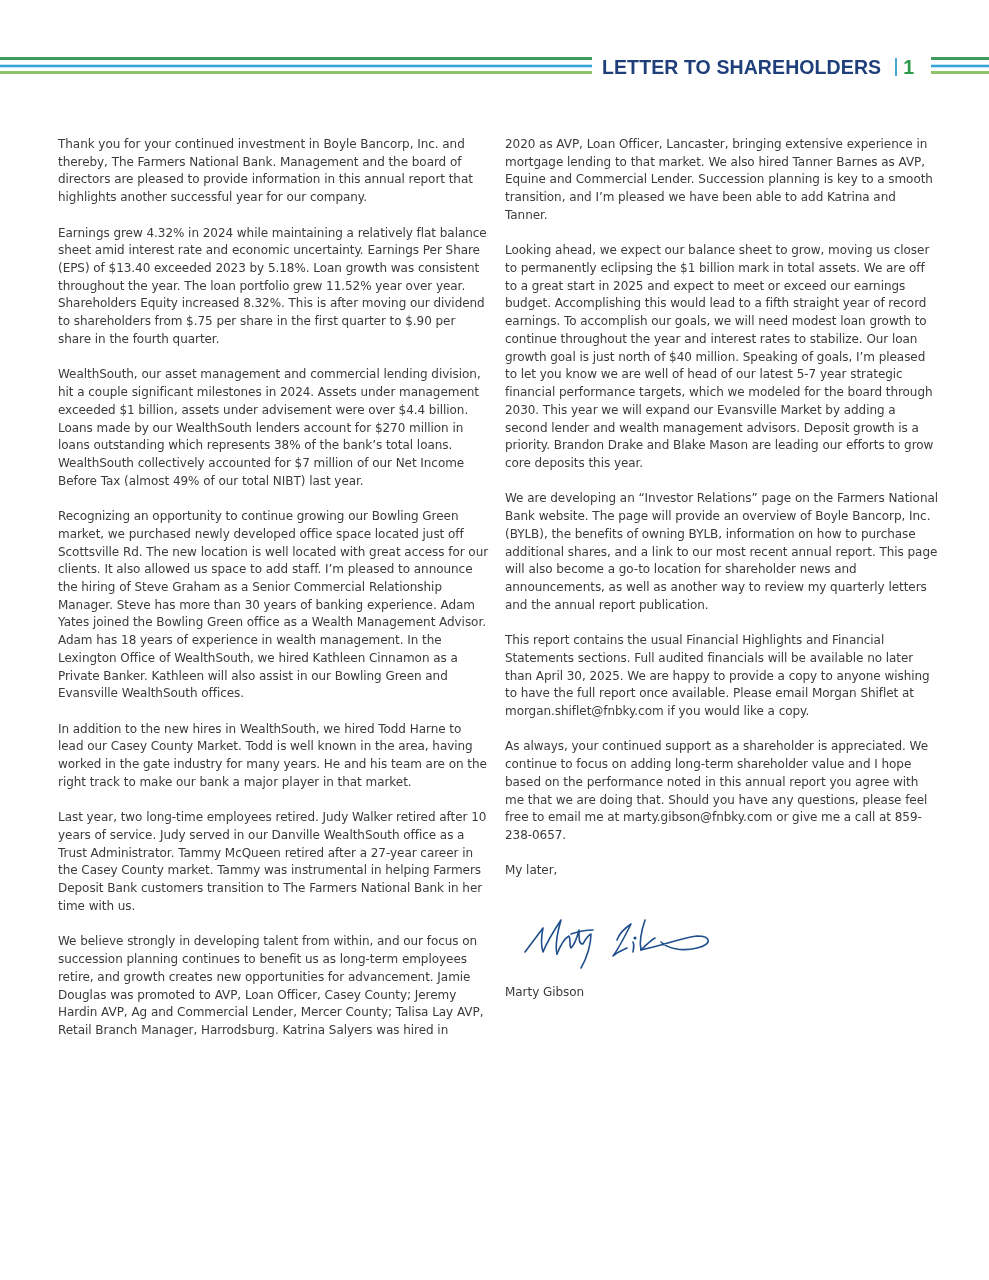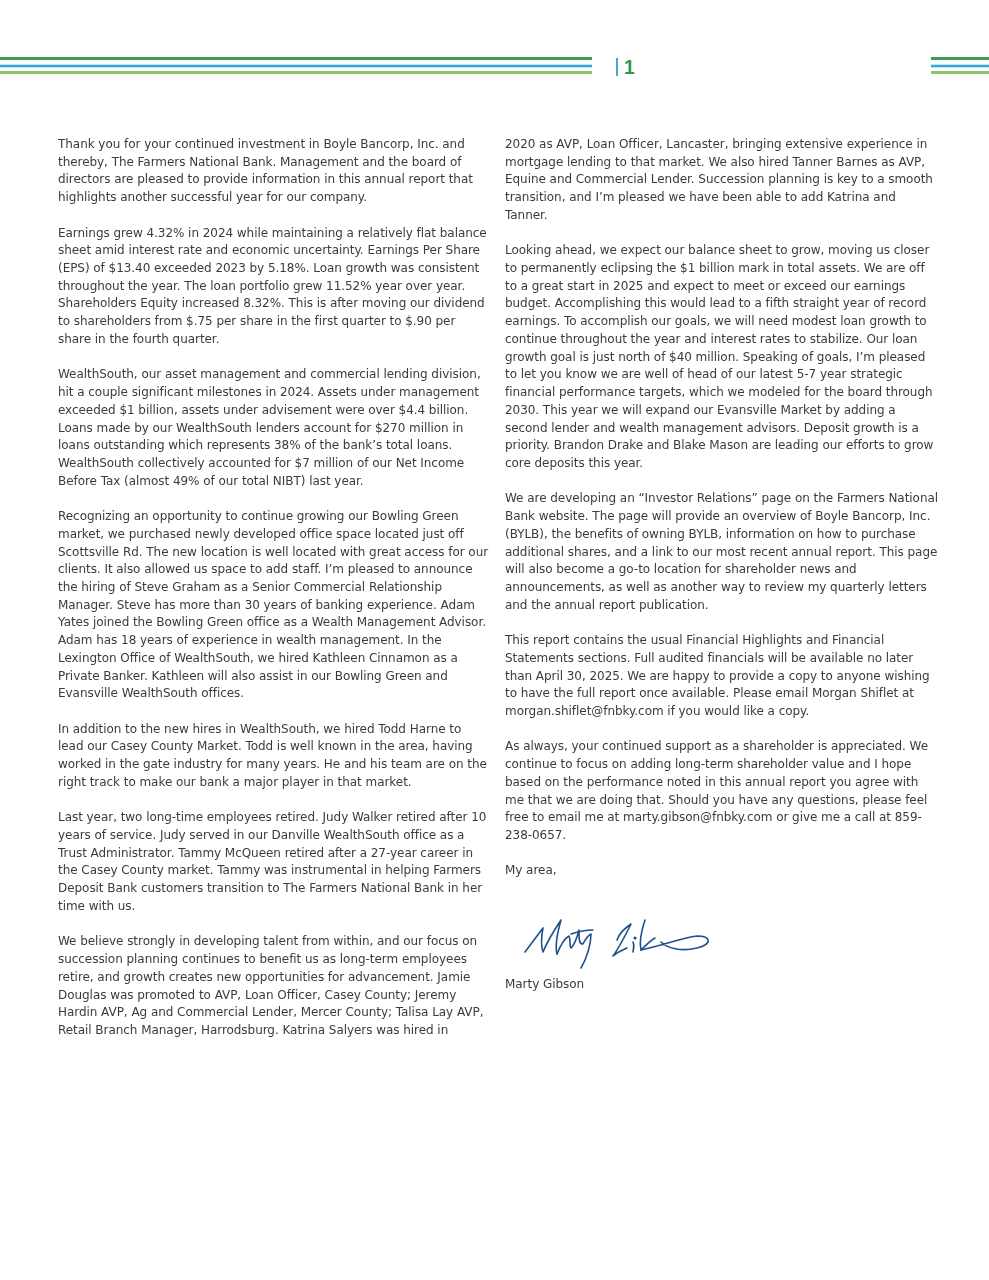--- a/index.html
+++ b/index.html
@@ -89,36 +89,37 @@
       margin-top: 17.72px !important;
     }
     .signature {
       display: block;
       margin-top: 20px;
       margin-left: 16px;
       width: 200px;
       height: 70px;
     }
     .signer {
-      margin-top: 6px;
+      margin-top: 14px;
     }
     .signer div {
       white-space: nowrap;
     }
   </style>
 </head>
 <body>
 
 <div class="header">
   <div class="rule rule-left">
     <div class="l1"></div>
       <div class="l2"></div>
       <div class="l3"></div>
   </div>
   <div class="title-wrap">
+    <span class="title">LETTER TO SHAREHOLDERS</span>
     <span class="title-divider"></span>
     <span class="page-number">1</span>
   </div>
   <div class="rule rule-right">
     <div class="l1"></div>
       <div class="l2"></div>
       <div class="l3"></div>
   </div>
 </div>
 
@@ -131,21 +132,21 @@
   <p>Last year, two long-time employees retired. Judy Walker retired after 10 years of service. Judy served in our Danville WealthSouth office as a Trust Administrator. Tammy McQueen retired after a 27-year career in the Casey County market. Tammy was instrumental in helping Farmers Deposit Bank customers transition to The Farmers National Bank in her time with us.</p>
   <p>We believe strongly in developing talent from within, and our focus on succession planning continues to benefit us as long-term employees retire, and growth creates new opportunities for advancement. Jamie Douglas was promoted to AVP, Loan Officer, Casey County; Jeremy Hardin AVP, Ag and Commercial Lender, Mercer County; Talisa Lay AVP, Retail Branch Manager, Harrodsburg. Katrina Salyers was hired in</p>
 </div>
 
 <div class="column col-right">
   <p>2020 as AVP, Loan Officer, Lancaster, bringing extensive experience in mortgage lending to that market. We also hired Tanner Barnes as AVP, Equine and Commercial Lender. Succession planning is key to a smooth transition, and I’m pleased we have been able to add Katrina and Tanner.</p>
   <p>Looking ahead, we expect our balance sheet to grow, moving us closer to permanently eclipsing the $1 billion mark in total assets. We are off to a great start in 2025 and expect to meet or exceed our earnings budget. Accomplishing this would lead to a fifth straight year of record earnings. To accomplish our goals, we will need modest loan growth to continue throughout the year and interest rates to stabilize. Our loan growth goal is just north of $40 million. Speaking of goals, I’m pleased to let you know we are well of head of our latest 5-7 year strategic financial performance targets, which we modeled for the board through 2030. This year we will expand our Evansville Market by adding a second lender and wealth management advisors. Deposit growth is a priority. Brandon Drake and Blake Mason are leading our efforts to grow core deposits this year.</p>
   <p>We are developing an “Investor Relations” page on the Farmers National Bank website. The page will provide an overview of Boyle Bancorp, Inc. (BYLB), the benefits of owning BYLB, information on how to purchase additional shares, and a link to our most recent annual report. This page will also become a go-to location for shareholder news and announcements, as well as another way to review my quarterly letters and the annual report publication.</p>
   <p>This report contains the usual Financial Highlights and Financial Statements sections. Full audited financials will be available no later than April 30, 2025. We are happy to provide a copy to anyone wishing to have the full report once available. Please email Morgan Shiflet at morgan.shiflet@fnbky.com if you would like a copy.</p>
   <p>As always, your continued support as a shareholder is appreciated. We continue to focus on adding long-term shareholder value and I hope based on the performance noted in this annual report you agree with me that we are doing that. Should you have any questions, please feel free to email me at marty.gibson@fnbky.com or give me a call at 859-238-0657.</p>
-  <p class="closing">My area,</p>
+  <p class="closing">My later,</p>
 
   <svg class="signature" viewBox="0 0 200 70" xmlns="http://www.w3.org/2000/svg">
     <g fill="none" stroke="#1f4f8c" stroke-width="1.6" stroke-linecap="round" stroke-linejoin="round">
 
       <path d="M4 52 C10 44, 16 36, 22 28 C20 38, 20 46, 22 52 C26 42, 32 32, 40 20 C36 34, 34 46, 36 54"></path>
 
       <path d="M36 54 C40 44, 44 38, 48 36 C50 40, 48 46, 50 48 C54 44, 56 38, 58 30 C58 40, 58 44, 62 44 C64 40, 66 36, 70 34 C70 44, 66 58, 60 68"></path>
       <path d="M50 34 C56 32, 64 30, 72 30"></path>
 
       <path d="M96 40 C98 34, 104 28, 110 24 C104 36, 98 48, 92 56 C96 52, 102 50, 106 48"></path>

